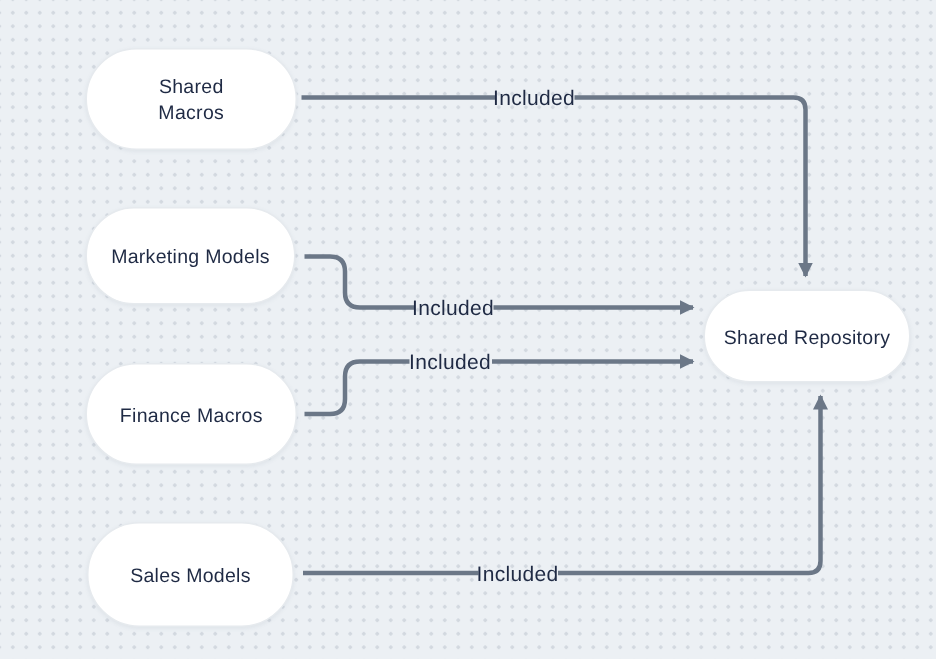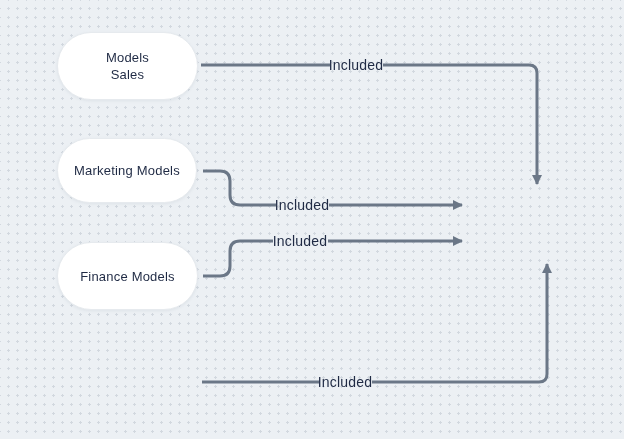--- a/index.html
+++ b/index.html
@@ -84,32 +84,38 @@
     <path class="edge" d="M329,205 H462" marker-end="url(#arrow)"></path>
 
     <path class="edge" d="M203,276 H220 Q230,276 230,266 V251 Q230,241 240,241 H273"></path>
     <path class="edge" d="M328,241 H462" marker-end="url(#arrow)"></path>
 
     <path class="edge" d="M202,382 H319"></path>
     <path class="edge" d="M372,382 H539 Q547,382 547,374 V264" marker-end="url(#arrow)"></path>
   </svg>
 
   <div class="node node-shared-models">
-    <span>Models</span>
-    <span>Sales</span>
+    <span>Shared</span>
+    <span>Macros</span>
   </div>
 
   <div class="node node-marketing">
     <span>Marketing Models</span>
   </div>
 
   <div class="node node-finance">
-    <span>Finance Models</span>
+    <span>Finance Macros</span>
   </div>
 
+  <div class="node node-sales">
+    <span>Sales Models</span>
+  </div>
 
+  <div class="node node-repository">
+    <span>Shared Repository</span>
+  </div>
 
   <div class="edge-label edge-label-1">Included</div>
   <div class="edge-label edge-label-2">Included</div>
   <div class="edge-label edge-label-3">Included</div>
   <div class="edge-label edge-label-4">Included</div>
 
 </div>
 
 </body></html>

